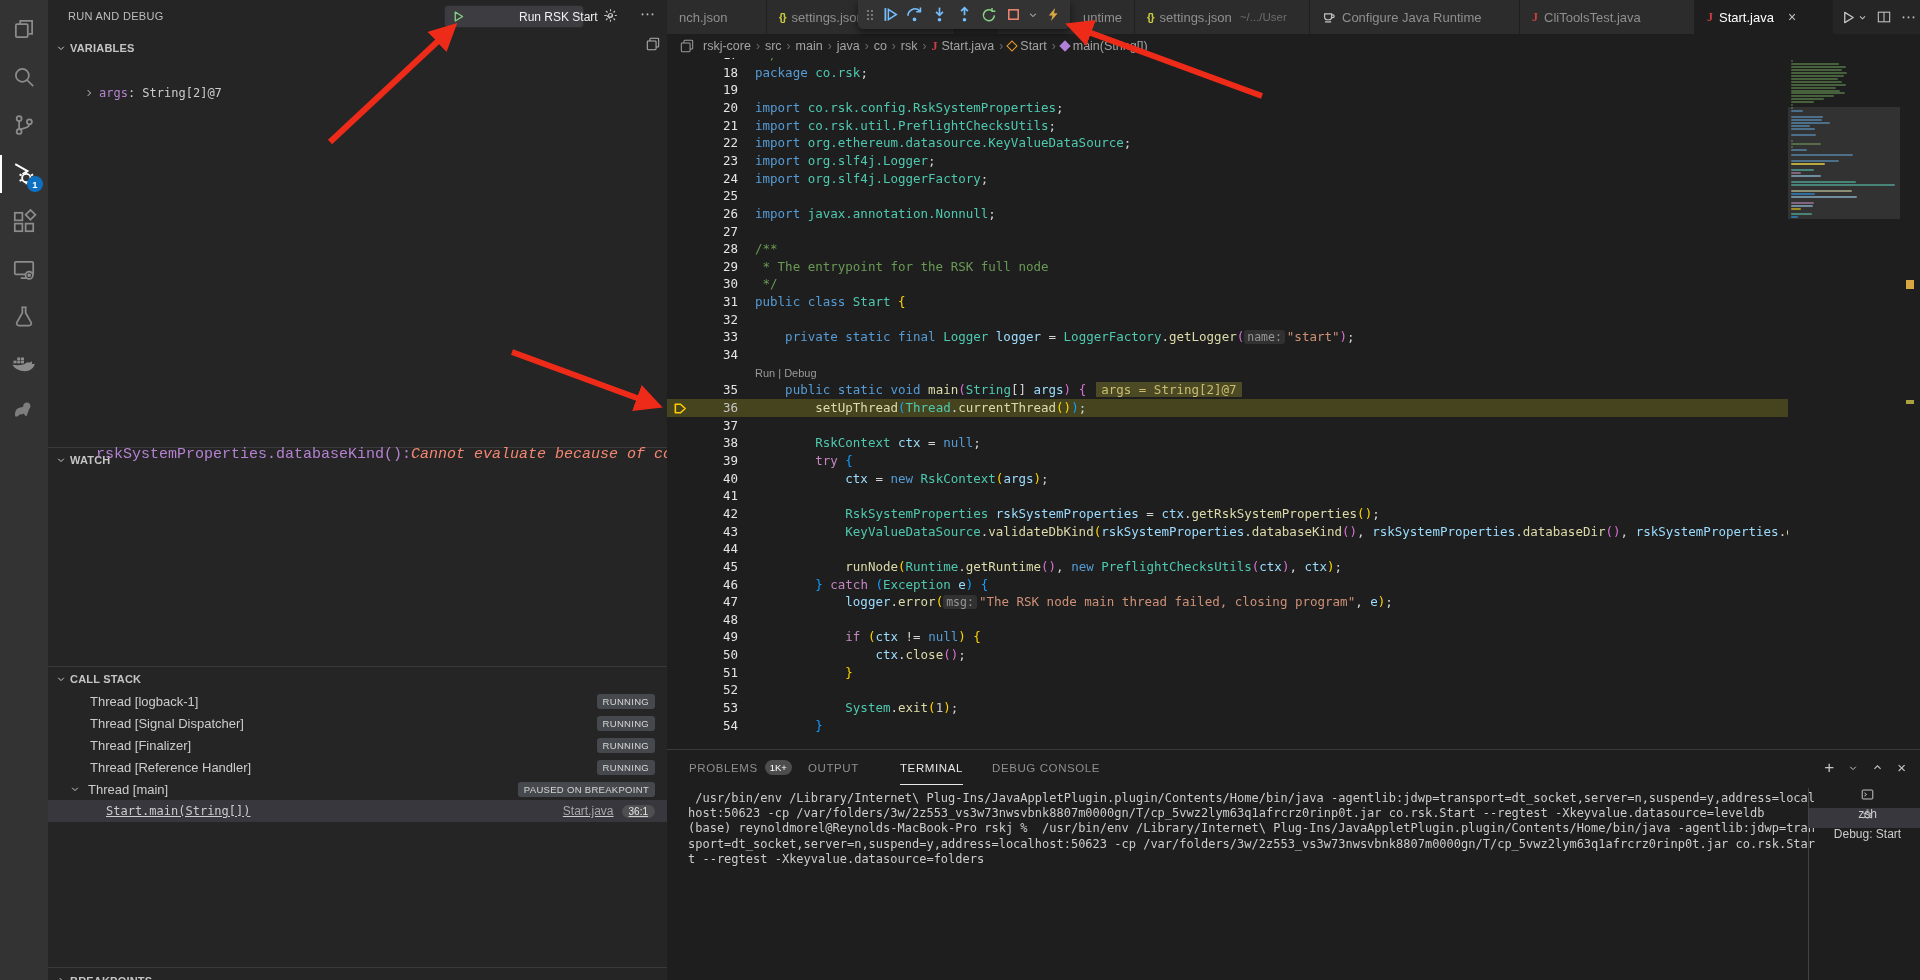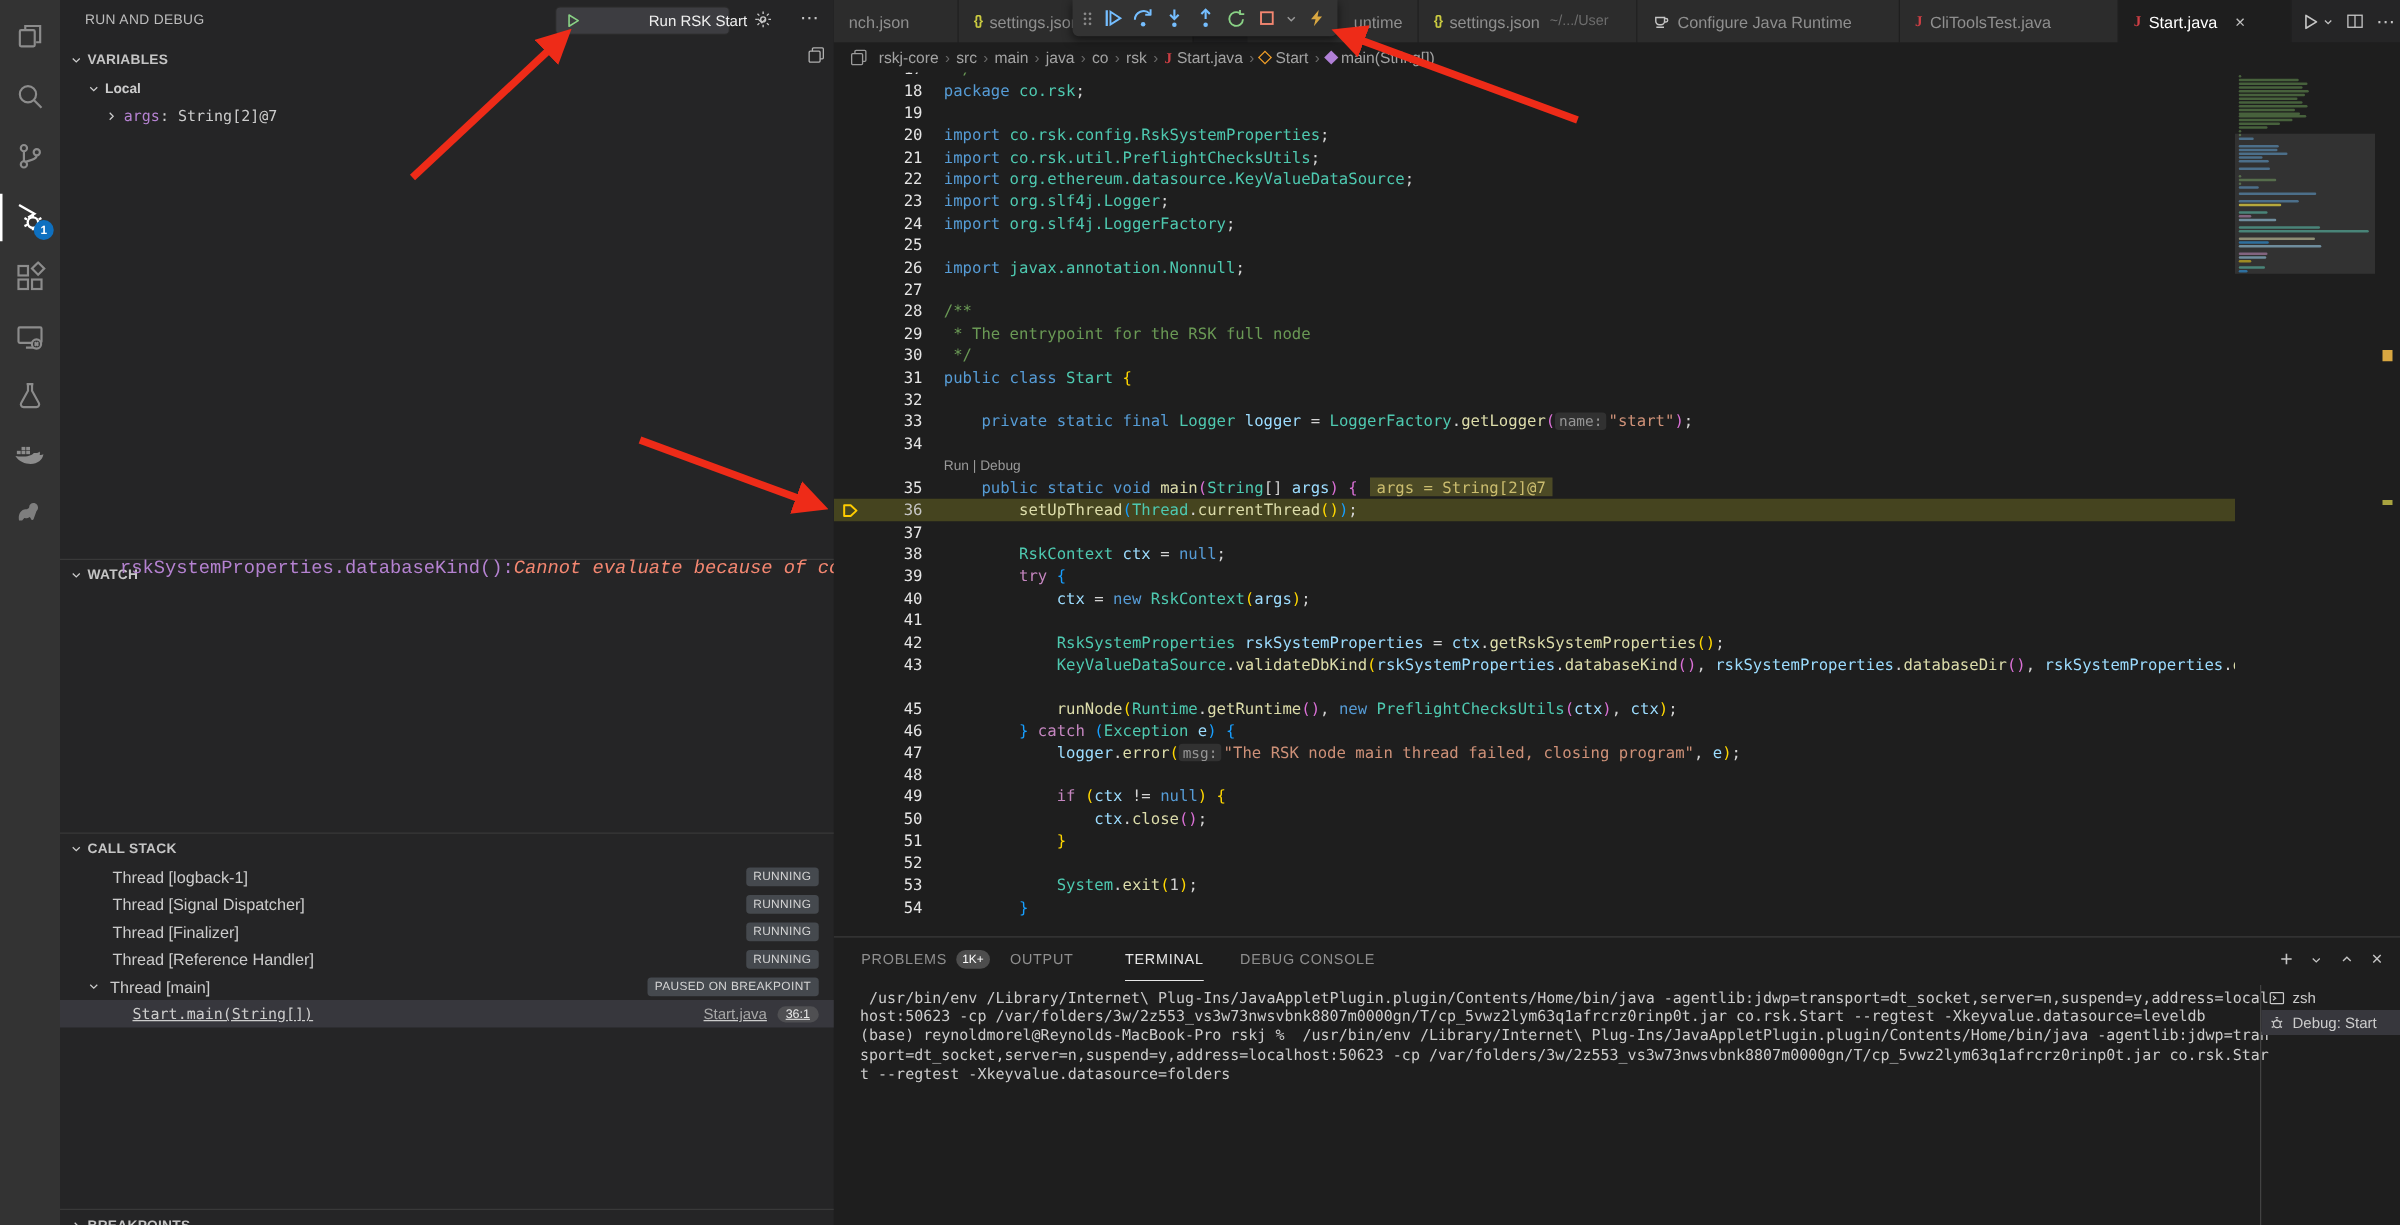--- a/index.html
+++ b/index.html
@@ -83,21 +83,21 @@
   
   #panel{position:absolute;left:667px;top:749px;width:1253px;height:231px;background:#1e1e1e;border-top:1px solid #3a3a3a;z-index:10;}
   .p-tab{position:absolute;top:0;height:35px;display:flex;align-items:center;gap:7px;font-size:11.5px;letter-spacing:.6px;
     color:#8f8f8f;cursor:pointer;}
   .p-tab.active{color:#e7e7e7;box-shadow:inset 0 -1px 0 #e7e7e7;}
   .p-badge{background:#4d4d4d;color:#fff;font-size:9.5px;border-radius:9px;padding:2px 5px;letter-spacing:0;}
   .p-actions{position:absolute;right:14px;top:0;height:35px;display:flex;align-items:center;gap:14px;color:#c5c5c5;}
   #term{position:absolute;left:21px;top:41px;width:1110px;font-family:"DejaVu Sans Mono",monospace;font-size:12px;line-height:15.2px;color:#cccccc;cursor:text;}
   #term div{white-space:pre;}
   #term-side{position:absolute;left:1141px;top:38px;width:112px;height:193px;border-left:1px solid #424242;padding-top:0;}
-  .ts-row{height:20px;display:flex;align-items:center;gap:6px;padding-left:6px;font-size:12px;color:#cccccc;cursor:pointer;}
+  .ts-row{height:20px;display:flex;align-items:center;gap:6px;padding-left:6px;font-size:12px;color:#cccccc;cursor:pointer;flex-direction:column;}
 
   
   #overlay{position:absolute;left:0;top:0;z-index:100;pointer-events:none;}
 </style>
 </head>
 <body>
 
 <div id="activitybar">
     <div class="ab-item" style="top: 8px;">
       <span>
@@ -214,28 +214,20 @@
   </div>
 
   <div class="sect-head" style="top:37px;">
     <span class="chev">
         <svg width="10" height="10" viewBox="0 0 16 16">
           <path d="M3.5 6l4.5 4.5L12.5 6" fill="none" stroke="#cccccc" stroke-width="1.6"></path>
         </svg>
       </span>
     <span>VARIABLES</span>
   </div>
-  <div class="tree-row" style="top:60px;padding-left:22px;gap:4px;font-weight:bold;font-size:11px;">
-    <span class="chev">
-        <svg width="10" height="10" viewBox="0 0 16 16">
-          <path d="M3.5 6l4.5 4.5L12.5 6" fill="none" stroke="#cccccc" stroke-width="1.6"></path>
-        </svg>
-      </span>
-    <span>Local</span>
-  </div>
   <div class="tree-row mono" style="top:82px;padding-left:36px;gap:5px;font-size:12px;">
     <span>
         <svg width="10" height="10" viewBox="0 0 16 16">
           <path d="M6 3.5L10.5 8 6 12.5" fill="none" stroke="#cccccc" stroke-width="1.6"></path>
         </svg>
       </span>
     <span><span class="purple">args</span><span style="color:#cccccc;">: String[2]@7</span></span>
   </div>
 
   <div class="divider-h" style="top:447px;"></div>
@@ -596,20 +588,24 @@
         <span class="ln">41</span>
         <span class="ctext"></span>
       </div>
       <div class="crow" style="top: 446.9px;">
         <span class="ln">42</span>
         <span class="ctext"><span class="tk-p">            </span><span class="tk-t">RskSystemProperties</span><span class="tk-p"> </span><span class="tk-v">rskSystemProperties</span><span class="tk-p"> = </span><span class="tk-v">ctx</span><span class="tk-p">.</span><span class="tk-m">getRskSystemProperties</span><span class="tk-b1">()</span><span class="tk-p">;</span></span>
       </div>
       <div class="crow" style="top: 464.55px;">
         <span class="ln">43</span>
         <span class="ctext"><span class="tk-p">            </span><span class="tk-t">KeyValueDataSource</span><span class="tk-p">.</span><span class="tk-m">validateDbKind</span><span class="tk-b1">(</span><span class="tk-v">rskSystemProperties</span><span class="tk-p">.</span><span class="tk-m">databaseKind</span><span class="tk-b2">()</span><span class="tk-p">, </span><span class="tk-v">rskSystemProperties</span><span class="tk-p">.</span><span class="tk-m">databaseDir</span><span class="tk-b2">()</span><span class="tk-p">, </span><span class="tk-v">rskSystemProperties</span><span class="tk-p">.</span><span class="tk-m">databaseR</span></span>
+      </div>
+      <div class="crow" style="top: 482.2px;">
+        <span class="ln">44</span>
+        <span class="ctext"></span>
       </div>
       <div class="crow" style="top: 499.85px;">
         <span class="ln">45</span>
         <span class="ctext"><span class="tk-p">            </span><span class="tk-m">runNode</span><span class="tk-b1">(</span><span class="tk-t">Runtime</span><span class="tk-p">.</span><span class="tk-m">getRuntime</span><span class="tk-b2">()</span><span class="tk-p">, </span><span class="tk-k">new</span><span class="tk-p"> </span><span class="tk-t">PreflightChecksUtils</span><span class="tk-b2">(</span><span class="tk-v">ctx</span><span class="tk-b2">)</span><span class="tk-p">, </span><span class="tk-v">ctx</span><span class="tk-b1">)</span><span class="tk-p">;</span></span>
       </div>
       <div class="crow" style="top: 517.5px;">
         <span class="ln">46</span>
         <span class="ctext"><span class="tk-p">        </span><span class="tk-b3">}</span><span class="tk-p"> </span><span class="tk-c">catch</span><span class="tk-p"> </span><span class="tk-b3">(</span><span class="tk-t">Exception</span><span class="tk-p"> </span><span class="tk-v">e</span><span class="tk-b3">)</span><span class="tk-p"> </span><span class="tk-b3">{</span></span>
       </div>
       <div class="crow" style="top: 535.15px;">

